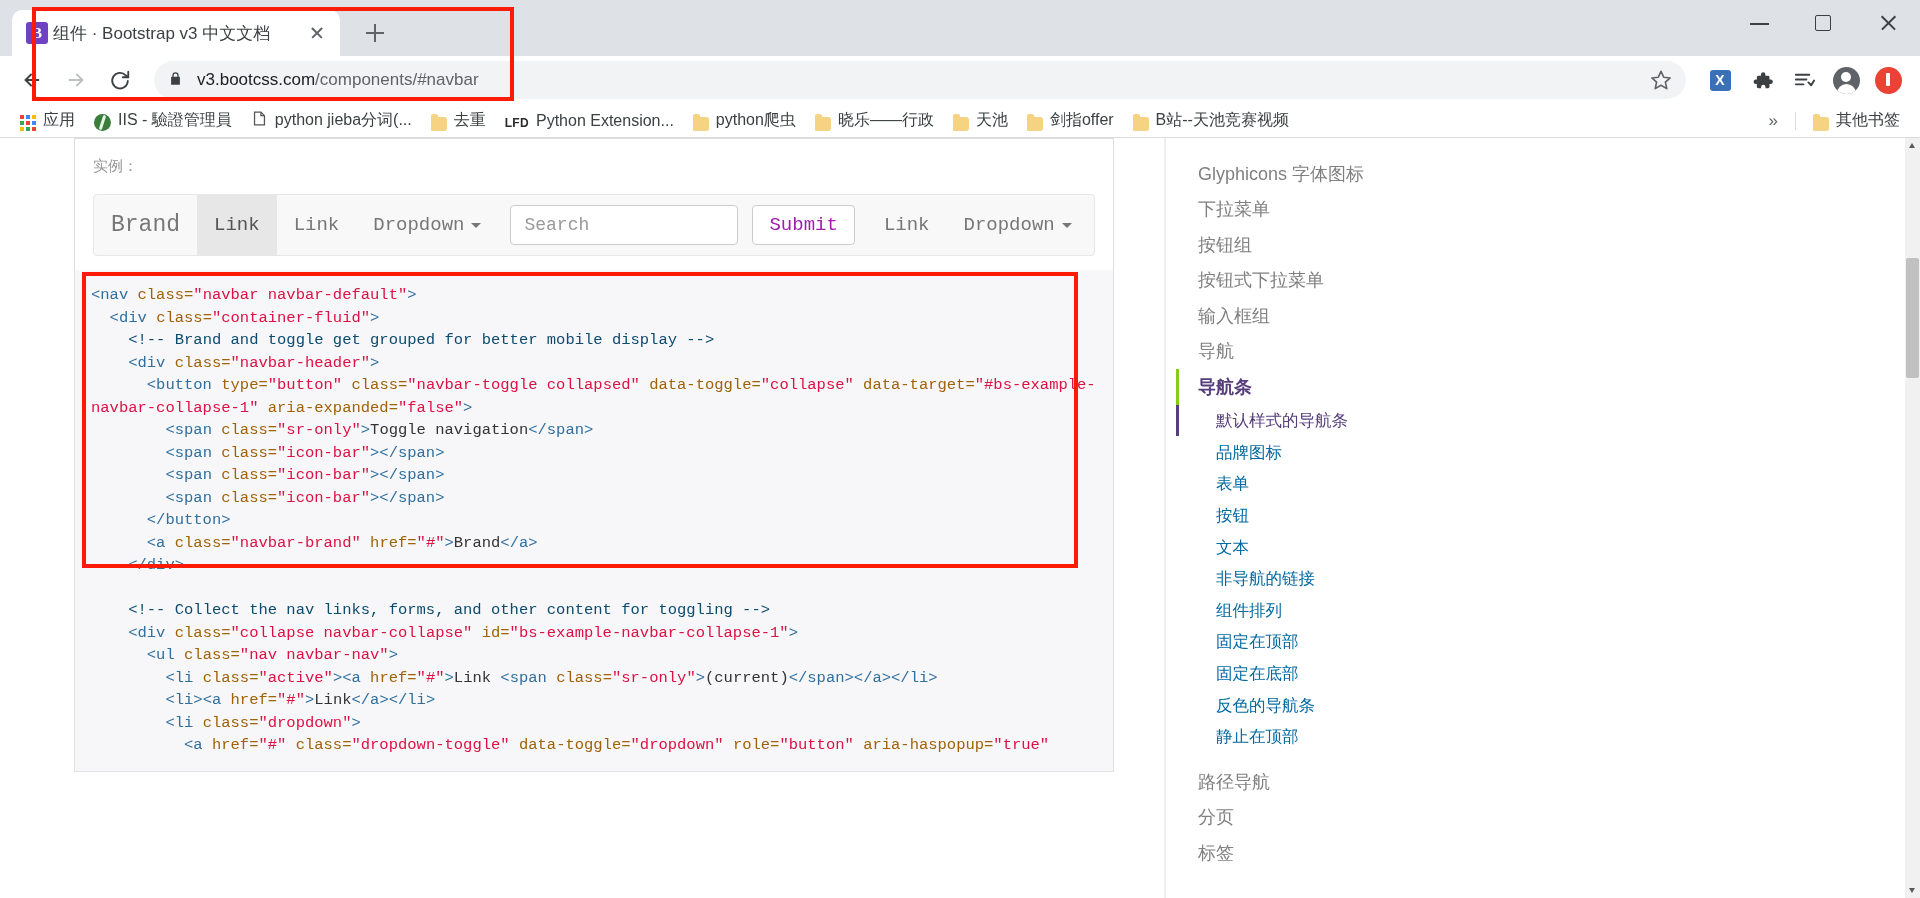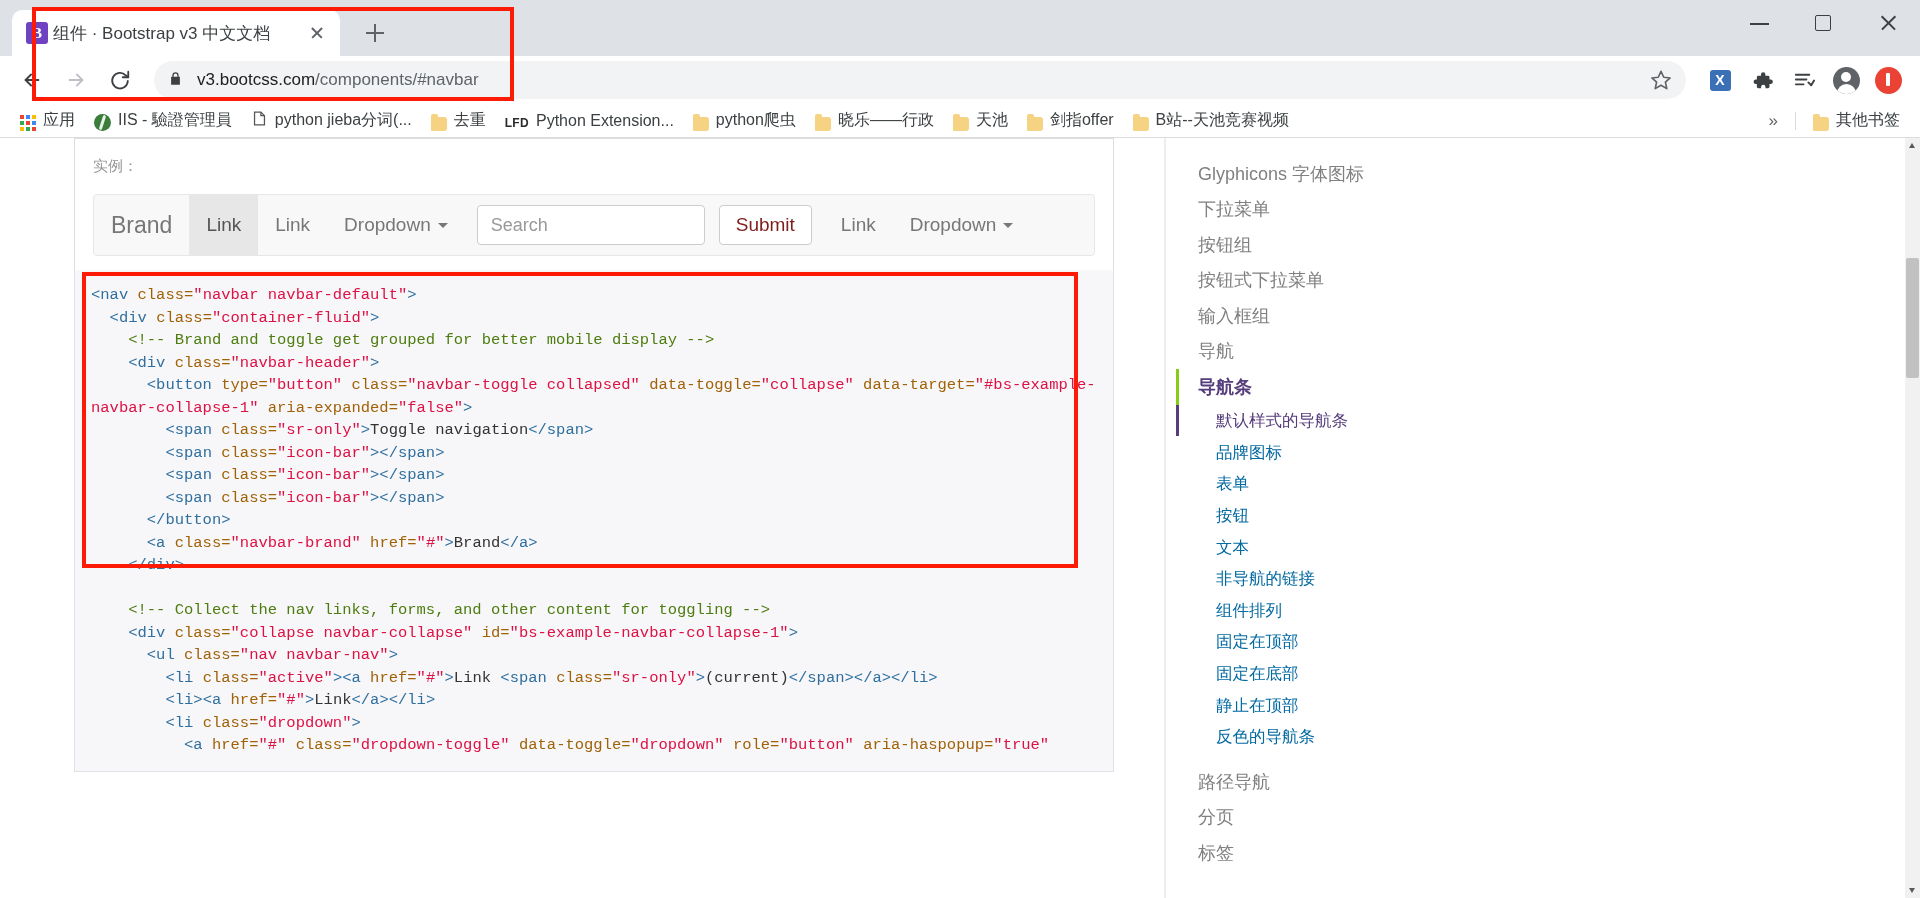--- a/index.html
+++ b/index.html
@@ -154,21 +154,21 @@
   
   .page {
     position: absolute; left: 0; top: 138px; width: 1920px; height: 760px;
     background: #fff; overflow: hidden;
   }
   .content-col {
     position: absolute; left: 74px; top: 0; width: 1040px;
   }
   .demo-box {
     border: 1px solid #dddddd; border-bottom: none;
-    padding: 18px 18px 14px 18px; background: #fff;
+    padding: 18px 18px 14px 18px; background: #fff; font-family: Liberation Mono, monospace;
   }
   .demo-label { font-size: 15px; color: #959595; margin-bottom: 18px; }
 
   
   .nb {
     background: #f8f8f8; border: 1px solid #e7e7e7; border-radius: 4px;
     height: 62px; display: flex; align-items: stretch;
   }
   .nb-brand {
     display: flex; align-items: center; padding: 0 17px;
@@ -187,36 +187,36 @@
   .nb-form {
     display: flex; align-items: center; gap: 14px; padding: 0 12px;
   }
   .nb-input {
     width: 228px; height: 40px; border: 1px solid #cccccc; border-radius: 4px;
     background: #fff; font-size: 18px; color: #999999; padding: 0 13px;
     display: flex; align-items: center;
   }
   .nb-submit {
     height: 40px; border: 1px solid #cccccc; border-radius: 4px;
-    background: #fff; font-size: 19px; color: #7f1d1d; padding: 0 16px;
+    background: #fff; font-size: 19px; color: #a21caf; padding: 0 16px;
     display: flex; align-items: center;
   }
 
   
   .code-wrap { position: relative; }
   .code {
     background: #f7f7f9; border: 1px solid #e1e1e8; border-top: none;
     padding: 14px 16px; font-family: "Liberation Mono", "DejaVu Sans Mono", monospace;
     font-size: 15.5px; line-height: 22.5px; color: #333333;
     white-space: pre-wrap; word-break: break-all;
   }
   .t-tag  { color: #2f6f9f; }
   .t-attr { color: #a16207; }
   .t-str  { color: #d14; }
-  .t-cmt  { color: #4d7c0f; }
+  .t-cmt  { color: #0c4a6e; }
   .t-txt  { color: #333333; }
 
   
   .annot {
     position: absolute; border: 4px solid #fd1b05; pointer-events: none;
     z-index: 50;
   }
 
   
   .rail {
@@ -460,22 +460,22 @@
         <div class="sb-item sb-active">导航条</div>
         <div class="sb-sub sb-sub-active">默认样式的导航条</div>
         <div class="sb-sub">品牌图标</div>
         <div class="sb-sub">表单</div>
         <div class="sb-sub">按钮</div>
         <div class="sb-sub">文本</div>
         <div class="sb-sub">非导航的链接</div>
         <div class="sb-sub">组件排列</div>
         <div class="sb-sub">固定在顶部</div>
         <div class="sb-sub">固定在底部</div>
+        <div class="sb-sub">反色的导航条</div>
         <div class="sb-sub">静止在顶部</div>
-        <div class="sb-sub">反色的导航条</div>
         <div class="sb-gap"></div>
         <div class="sb-item">路径导航</div>
         <div class="sb-item">分页</div>
         <div class="sb-item">标签</div>
       </div>
 
     <div class="annot" style="left:82px; top:134px; width:996px; height:296px;"></div>
   </div>
 
   <div class="annot" style="left:32px; top:7px; width:482px; height:94px;"></div>

